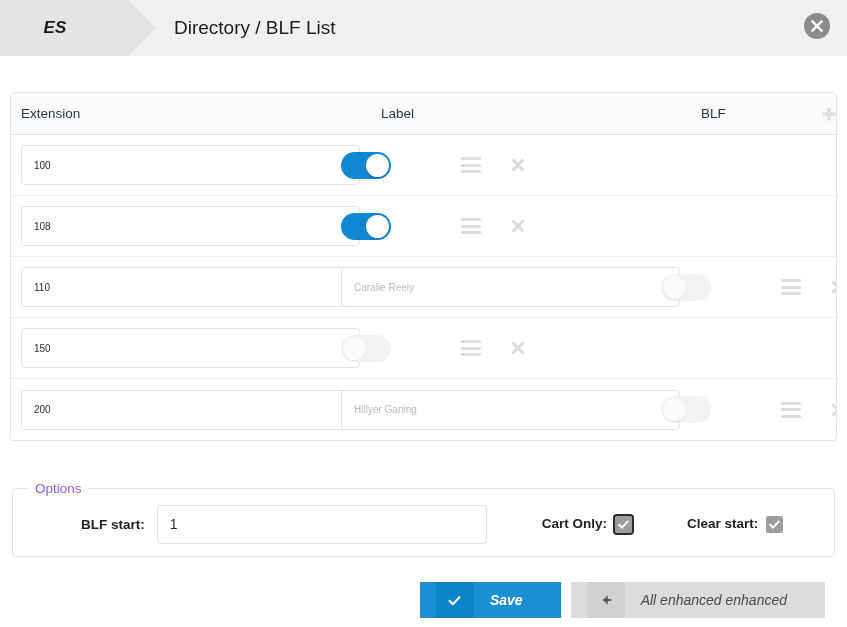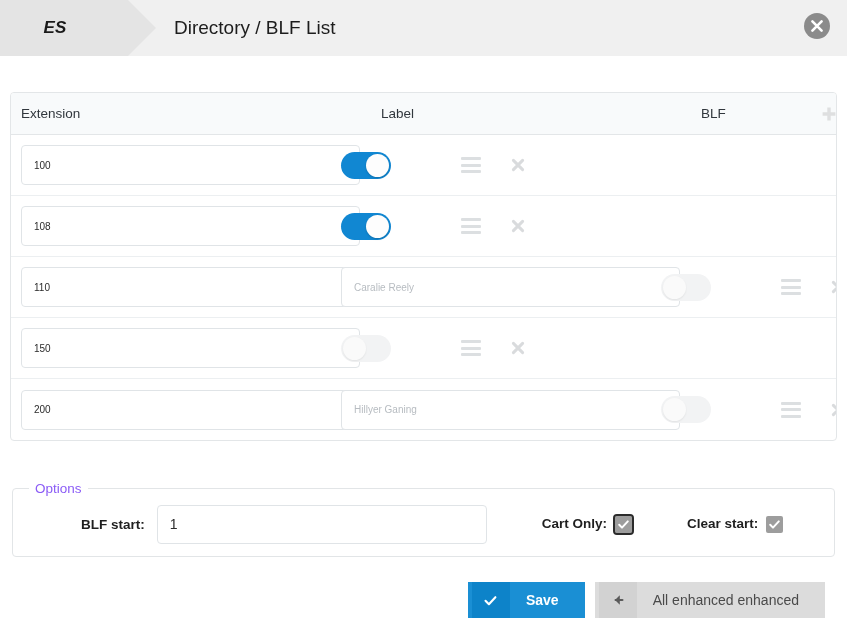--- a/index.html
+++ b/index.html
@@ -227,22 +227,23 @@
     padding-right: 12px;
   }
   .btn {
     height: 36px;
     display: flex;
     align-items: center;
     border: none;
     cursor: pointer;
     font-size: 14px;
     font-family: "Liberation Sans", sans-serif;
-    padding: 4px;
+    padding: 16px;
     overflow: hidden;
+    font-style: italic;
   }
   .btn-primary { background: #1a8fd4; color: #fff; }
   .btn-primary .bicon {
     width: 38px; height: 36px;
     display: flex; align-items: center; justify-content: center;
     background: #0d83c9;
   }
   .btn-primary .btext { padding: 0 22px 0 16px; font-weight: bold; }
 
   .btn-secondary { background: #dcdcdc; color: #4a4a4a; margin-left: 10px; }

